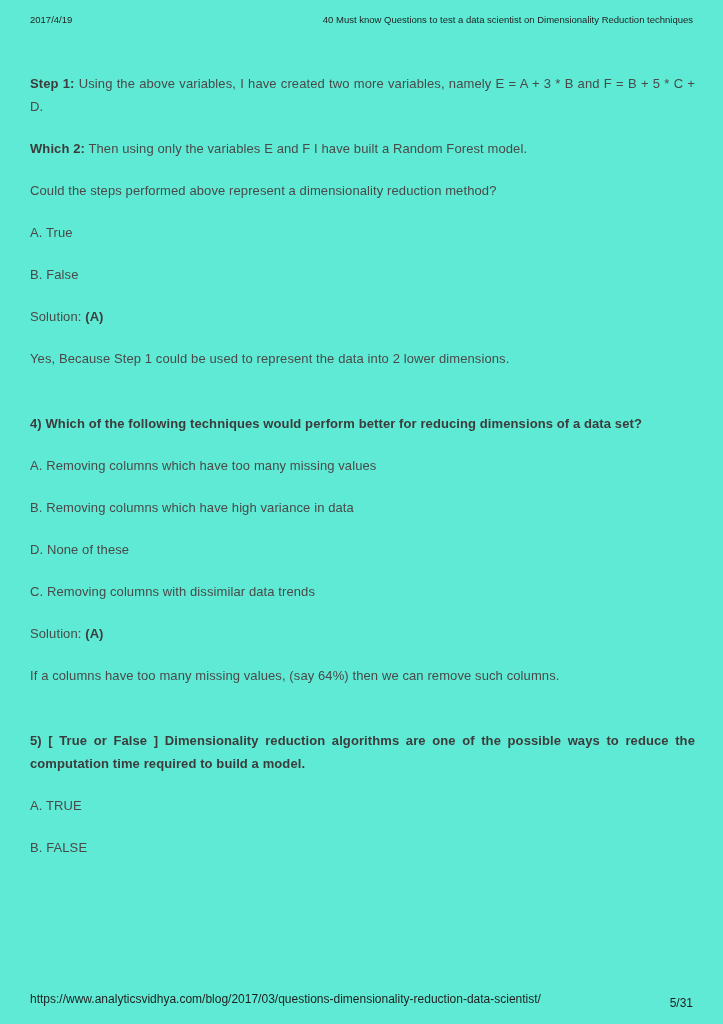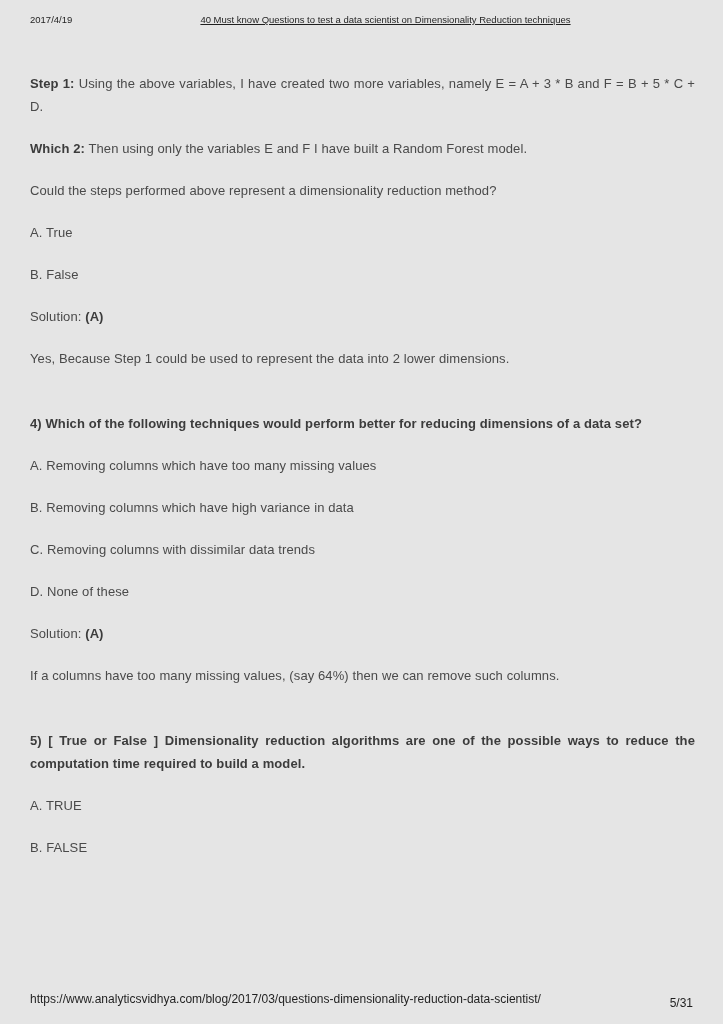--- a/index.html
+++ b/index.html
@@ -4,21 +4,21 @@
 <style>
   html, body {
     margin: 0;
     padding: 0;
     background: #ffffff;
   }
   .page {
     position: relative;
     width: 723px;
     height: 1024px;
-    background: #e5e5e5;
+    background: #5eead4;
     font-family: "Liberation Sans", "DejaVu Sans", sans-serif;
     overflow: hidden;
     box-sizing: border-box;
   }
   
   .print-header {
     position: absolute;
     top: 14px;
     left: 30px;
     right: 30px;
@@ -30,24 +30,23 @@
     position: absolute;
     left: 0;
     top: 0;
     white-space: nowrap;
   }
   .print-header .doc-title {
     position: absolute;
     left: 0;
     right: 0;
     top: 0;
-    text-align: center;
+    text-align: right;
     padding-left: 48px; 
     white-space: nowrap;
-    text-decoration: underline;
   }
   
   .content {
     position: absolute;
     top: 72px;
     left: 30px;
     right: 28px;
     color: #4a4a4a;
     font-size: 13px;
     line-height: 23px;
@@ -117,23 +116,23 @@
     <p><span>Solution: </span><strong>(A)</strong></p>
 
     <p>Yes, Because Step 1 could be used to represent the data into 2 lower dimensions.</p>
 
     <p class="qhead section-gap">4) Which of the following techniques would perform better for reducing dimensions of a data set?</p>
 
     <p>A. Removing columns which have too many missing values</p>
 
     <p>B. Removing columns which have high variance in data</p>
 
+    <p>D. None of these</p>
+
     <p>C. Removing columns with dissimilar data trends</p>
-
-    <p>D. None of these</p>
 
     <p><span>Solution: </span><strong>(A)</strong></p>
 
     <p>If a columns have too many missing values, (say 64%) then we can remove such columns.</p>
 
     <p class="qhead section-gap">5) [ True or False ] Dimensionality reduction algorithms are one of the possible ways to reduce the computation time required to build a model.</p>
 
     <p>A. TRUE</p>
 
     <p>B. FALSE</p>

